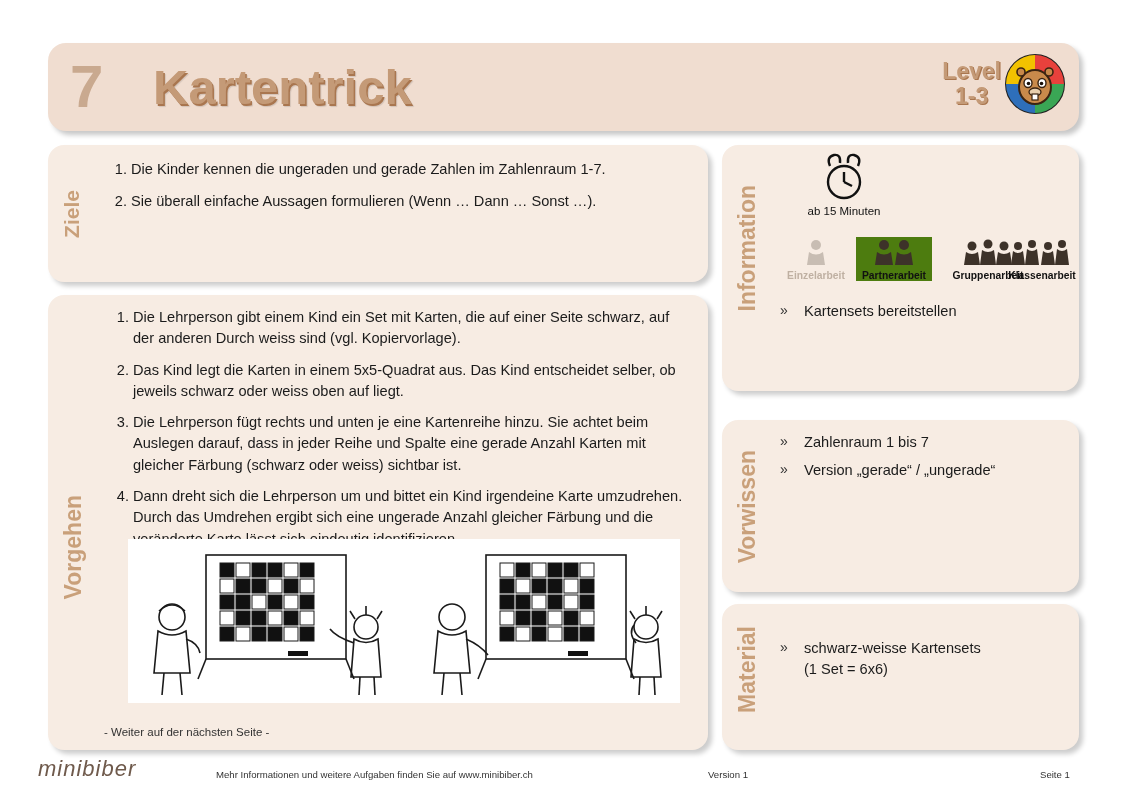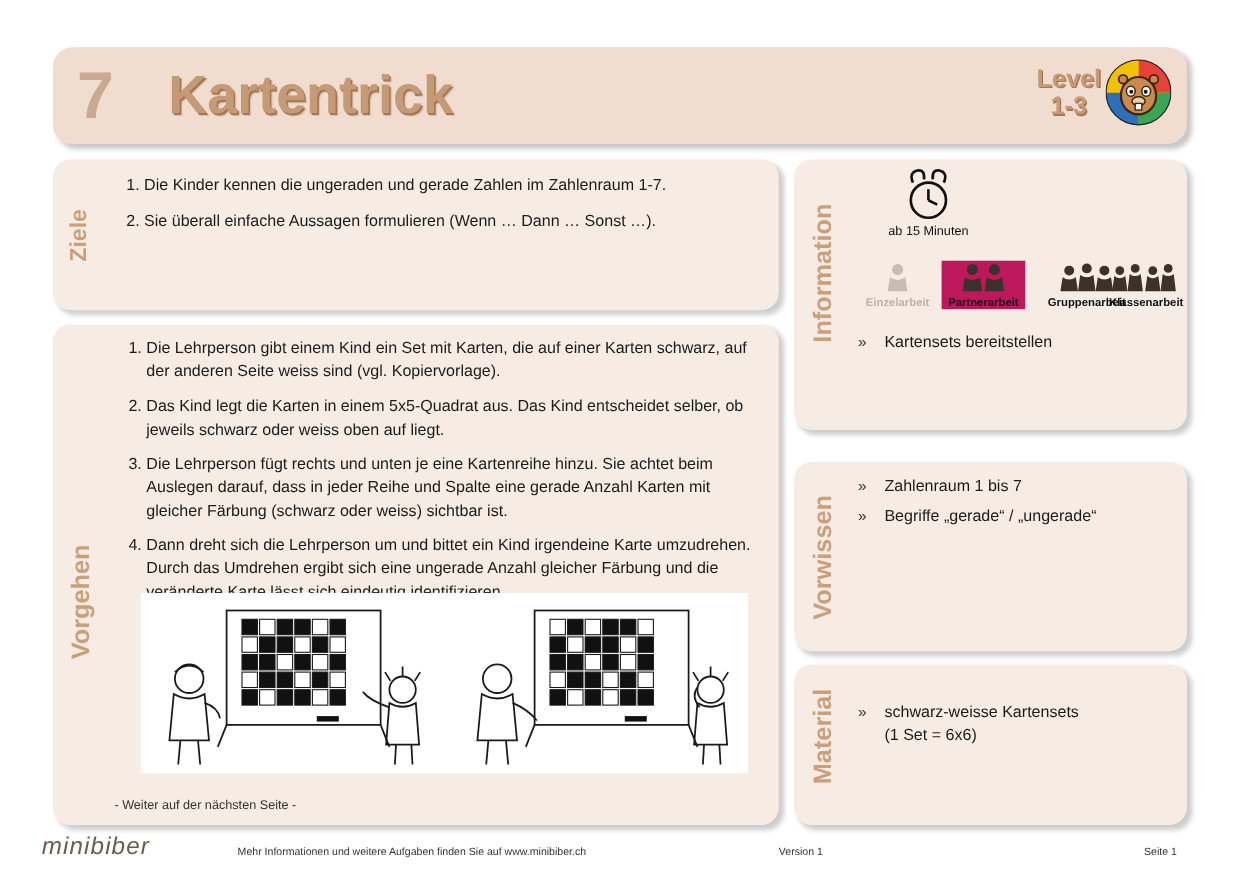--- a/index.html
+++ b/index.html
@@ -161,21 +161,21 @@
     left: 56px; top: 92px; right: 8px; height: 44px;
   }
   .social-cell {
     position: absolute;
     top: 0; width: 76px; height: 44px;
     text-align: center;
     font-size: 10.3px; font-weight: bold;
   }
   .social-cell .sc-label { position: absolute; bottom: 0; left: 0; right: 0; }
   .social-cell .sc-fig { position: absolute; top: 0; left: 0; right: 0; height: 28px; }
-  .social-active { background: #be185d; }
+  .social-active { background: #4d7c0f; }
   .social-inactive-label { color: #bfb0a2; }
   .social-active-label { color: #111; }
 
   
   .footer-logo {
     position: absolute;
     left: 38px; top: 756px;
     font-size: 22px; font-weight: normal;
     color: #6f5a4c;
     font-style: italic;
@@ -226,21 +226,21 @@
     <div class="panel-label">Ziele</div>
     <ol class="ol-list">
       <li>Die Kinder kennen die ungeraden und gerade Zahlen im Zahlenraum 1-7.</li>
       <li>Sie überall einfache Aussagen formulieren (Wenn … Dann … Sonst …).</li>
     </ol>
   </div>
 
   <div class="panel" id="panel-vorgehen">
     <div class="panel-label">Vorgehen</div>
     <ol id="vorgehen-list">
-      <li>Die Lehrperson gibt einem Kind ein Set mit Karten, die auf einer Karten schwarz, auf der anderen Seite weiss sind (vgl. Kopiervorlage).</li>
+      <li>Die Lehrperson gibt einem Kind ein Set mit Karten, die auf einer Seite schwarz, auf der anderen Durch weiss sind (vgl. Kopiervorlage).</li>
       <li>Das Kind legt die Karten in einem 5x5-Quadrat aus. Das Kind entscheidet selber, ob jeweils schwarz oder weiss oben auf liegt.</li>
       <li>Die Lehrperson fügt rechts und unten je eine Kartenreihe hinzu. Sie achtet beim Auslegen darauf, dass in jeder Reihe und Spalte eine gerade Anzahl Karten mit gleicher Färbung (schwarz oder weiss) sichtbar ist.</li>
       <li>Dann dreht sich die Lehrperson um und bittet ein Kind irgendeine Karte umzudrehen. Durch das Umdrehen ergibt sich eine ungerade Anzahl gleicher Färbung und die veränderte Karte lässt sich eindeutig identifizieren.</li>
     </ol>
 
     <div class="illustration">
       <svg width="552" height="164" viewBox="0 0 552 164">
         <rect x="0" y="0" width="552" height="164" fill="#ffffff"></rect>
 
         <g stroke="#1a1a1a" stroke-width="1.6" fill="none">
@@ -447,21 +447,21 @@
 
     <ul class="bullet-list" style="top:156px;">
       <li>Kartensets bereitstellen</li>
     </ul>
   </div>
 
   <div class="panel" id="panel-vorwissen">
     <div class="panel-label">Vorwissen</div>
     <ul class="bullet-list" style="top:12px;">
       <li>Zahlenraum 1 bis 7</li>
-      <li>Begriffe „gerade“ / „ungerade“</li>
+      <li>Version „gerade“ / „ungerade“</li>
     </ul>
   </div>
 
   <div class="panel" id="panel-material">
     <div class="panel-label">Material</div>
     <ul class="bullet-list" style="top:14px; white-space: pre-line;">
       <li>schwarz-weisse Kartensets
 (1 Set = 6x6)</li>
     </ul>
   </div>

